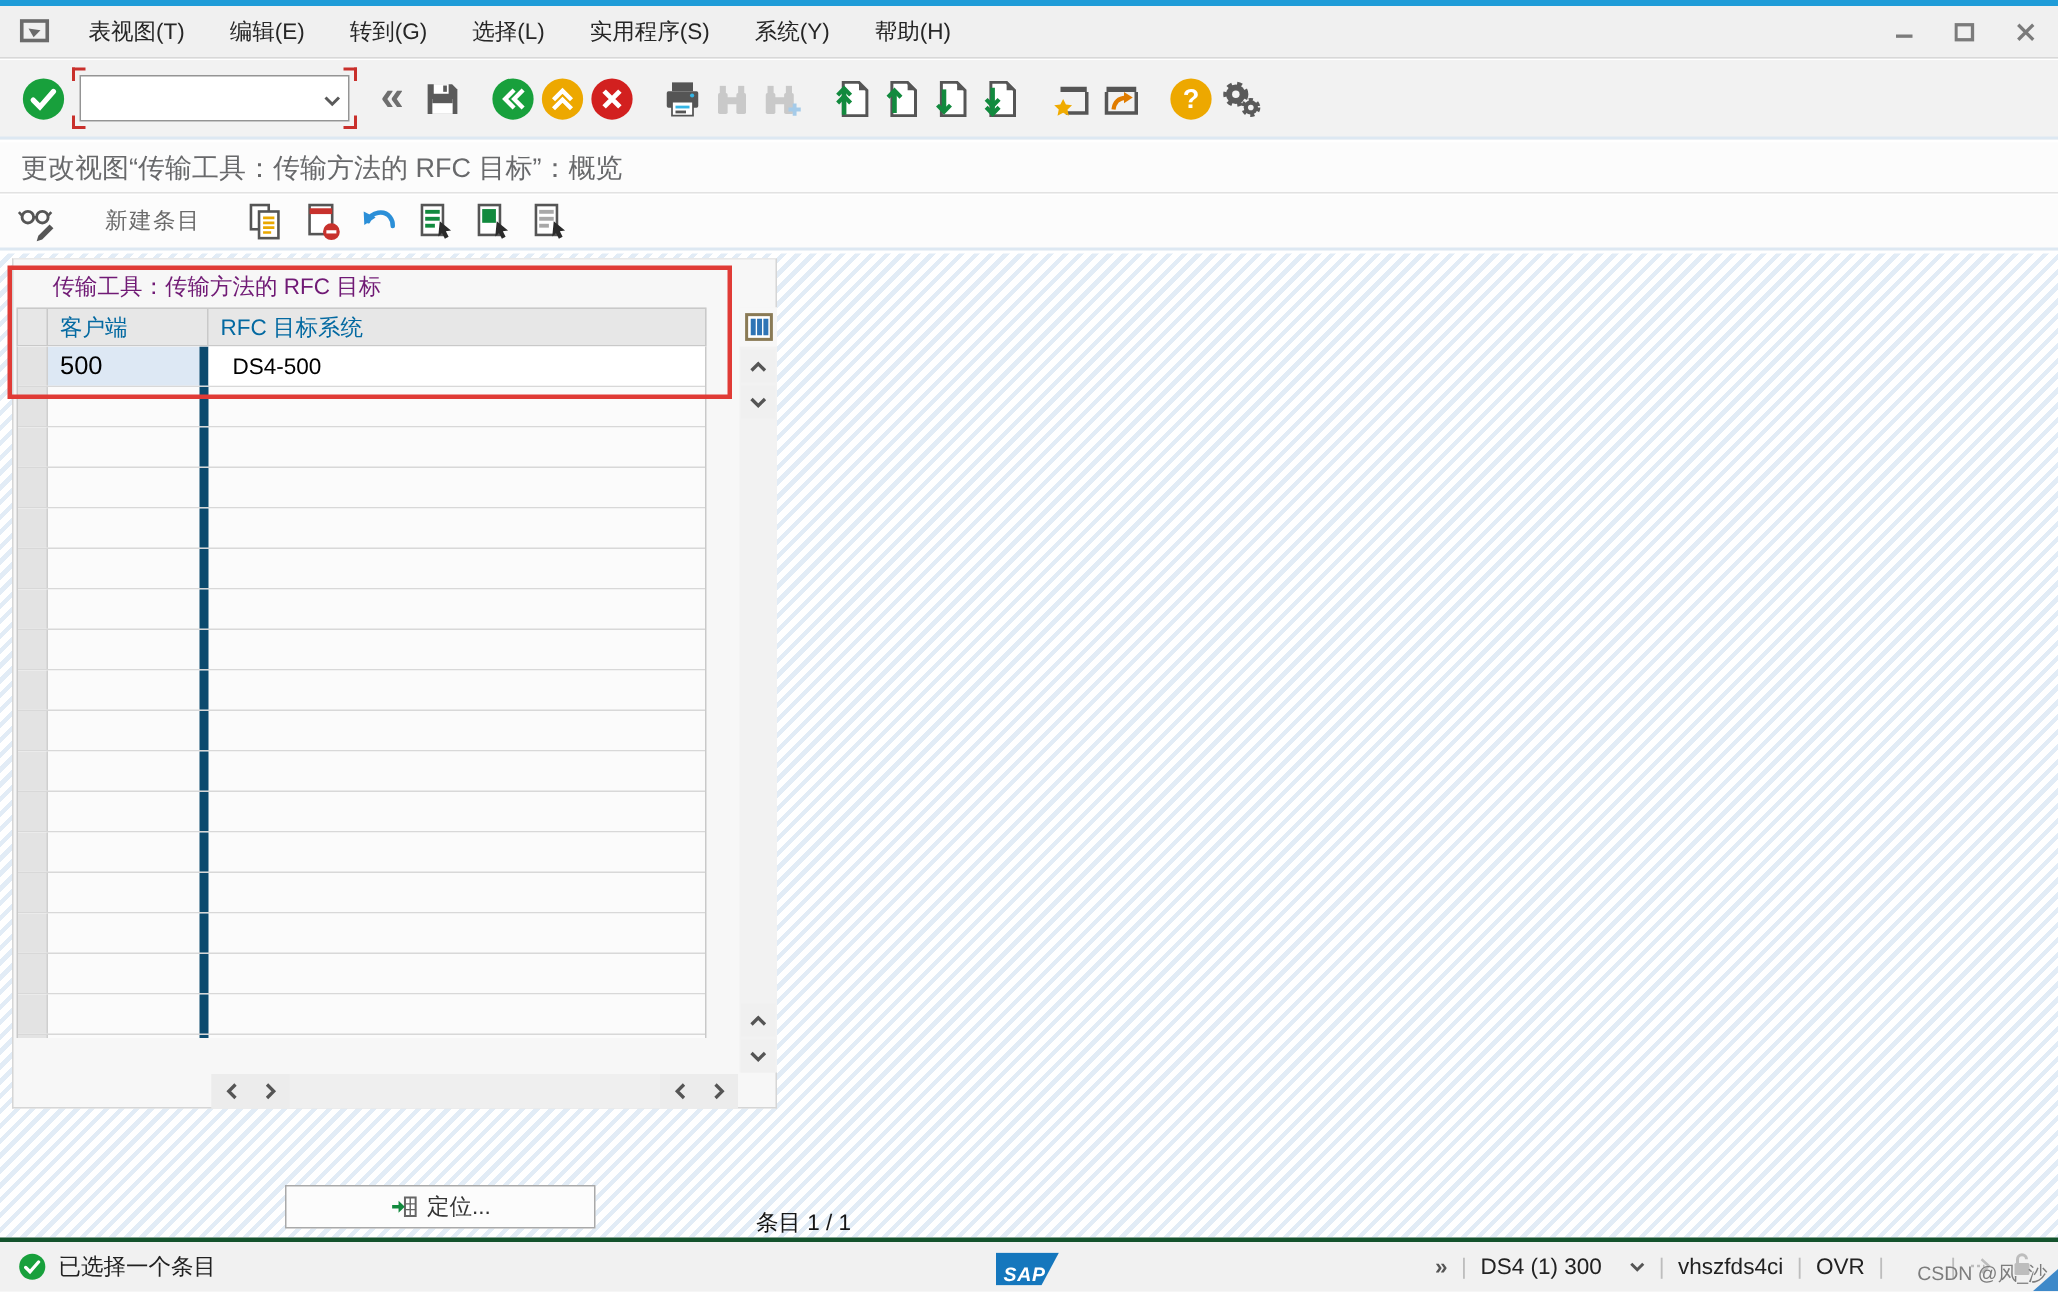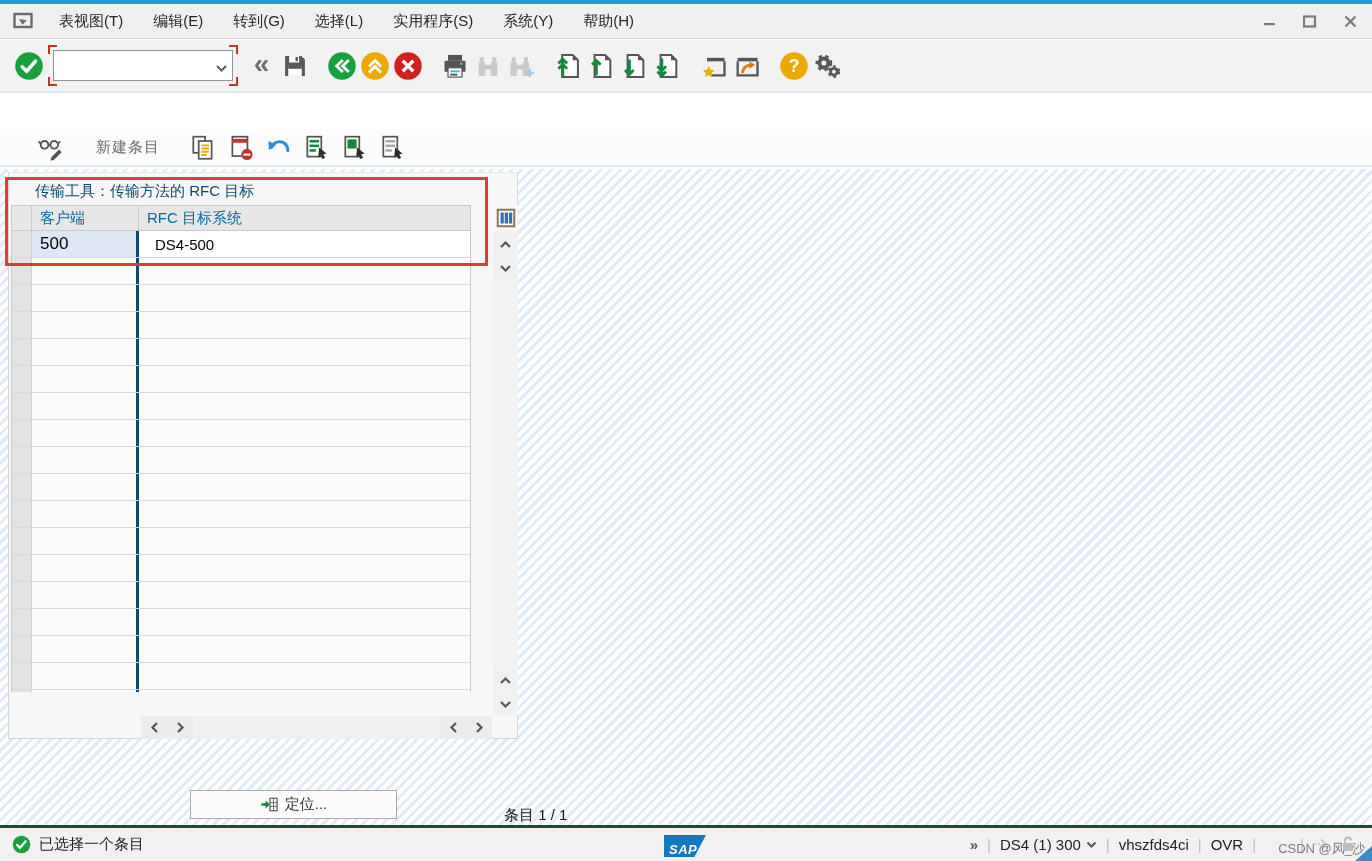--- a/index.html
+++ b/index.html
@@ -26,40 +26,40 @@
   .cm-tl{left:-5px;top:-5px;border-right:none;border-bottom:none}
   .cm-tr{right:-5px;top:-5px;border-left:none;border-bottom:none}
   .cm-bl{left:-5px;bottom:-5px;border-right:none;border-top:none}
   .cm-br{right:-5px;bottom:-5px;border-left:none;border-top:none}
   .back-glyph{font-size:28px;color:#6e6e6e;font-weight:bold;line-height:1;margin-top:-4px}
 
   
   .titlebar{position:absolute;left:0;top:95px;right:0;height:34px;background:#fcfcfc;border-bottom:1px solid #e2e2e2;display:flex;align-items:center;padding-left:14px;font-size:18px;color:#68696b}
 
   
-  .apptoolbar{position:absolute;left:0;top:130px;right:0;height:37px;background:#fcfcfc;border-bottom:2px solid #dde8f2;display:flex;align-items:center;padding-left:34px}
+  .apptoolbar{position:absolute;left:0;top:130px;right:0;height:37px;background:#fcfcfc;border-bottom:2px solid #dde8f2;display:flex;align-items:center;padding-left:8px}
   .aicn{width:34px;height:30px;display:flex;align-items:center;justify-content:center;background:none;border:none;margin-right:4px;flex:0 0 auto}
   .new-entries{background:none;border:none;font-size:15px;color:#6b6b6b;margin:0 26px 0 24px;letter-spacing:1px}
 
   
   .content{position:absolute;left:0;top:169px;right:0;height:656px;
     background:repeating-linear-gradient(135deg,#ffffff 0px,#ffffff 4px,#e2ecf6 4px,#e2ecf6 7px)}
   .panel{position:absolute;left:8px;top:3px;width:510px;height:567px;background:#f7f7f7;border:1px solid #d6d6d6;border-top:1px solid #e8e8e8}
-  .tcaption{position:absolute;left:26px;top:9px;font-size:15px;color:#0c4a6e}
+  .tcaption{position:absolute;left:26px;top:9px;font-size:15px;color:#701a75}
   .tgrid{position:absolute;left:2px;top:32px;width:460px}
   .thead{display:flex;height:26px;background:#e7e7e7;border:1px solid #c9c9c9}
   .th{font-size:15px;color:#0369a1;display:flex;align-items:center;padding-left:8px}
   .th.sel{width:20px;padding:0;border-right:1px solid #c9c9c9}
   .th.c1{width:107px;border-right:1px solid #c9c9c9}
   .th.c2{flex:1}
   .tbody{border-left:1px solid #c9c9c9;border-right:1px solid #c9c9c9;height:461px;overflow:hidden;background:#fbfbfb}
   .trow{display:flex;height:27px;border-bottom:1px solid #d8d8d8;background:#fbfbfb}
   .tc{display:flex;align-items:center;overflow:hidden}
   .tc.sel{width:20px;background:#e3e3e3;border-right:1px solid #cfcfcf}
-  .tc.c1{width:107px;padding-left:8px;border-right:3px solid #0c4a6e;font-size:16px;color:#000}
+  .tc.c1{width:107px;padding-left:8px;border-right:6px solid #0c4a6e;font-size:16px;color:#000}
   .tc.c2{flex:1;padding-left:16px;font-size:15px;color:#000}
   .trow.filled .tc.c1{background:#dde8f4;font-size:17px}
   .trow.filled .tc.c2{background:#fff}
 
   .vstrip{position:absolute;left:484px;top:32px;width:25px;height:510px;background:#f2f2f2;display:flex;flex-direction:column;align-items:center}
   .grid-btn{width:25px;height:26px;border:none;background:#f7f7f7;display:flex;align-items:center;justify-content:center;padding:0}
   .sbtn{width:23px;height:22px;border:none;background:#f0f0f0;display:flex;align-items:center;justify-content:center;margin-top:2px;padding:0}
   .vspacer{flex:1;width:23px}
   .hstrip{position:absolute;left:132px;top:543px;width:351px;height:23px;background:#efefef;display:flex;align-items:center}
   .hbtn{width:26px;height:23px;border:none;background:#ececec;display:flex;align-items:center;justify-content:center;padding:0}
@@ -70,21 +70,21 @@
   .locate-btn{position:absolute;left:190px;top:621px;width:207px;height:29px;background:#fcfcfc;border:1px solid #a9a9a9;display:flex;align-items:center;justify-content:center;gap:6px;font-size:15px;color:#333}
   .entry-counter{position:absolute;left:504px;top:637px;font-size:15px;color:#161616}
 
   
   .statusbar{position:absolute;left:0;top:825px;right:0;height:36px;background:#f1f1f1;border-top:3px solid #14532d}
   .status-msg{position:absolute;left:12px;top:0;height:100%;display:flex;align-items:center;gap:8px;font-size:15px;color:#222}
   .sap-logo{position:absolute;left:664px;top:7px;width:42px;height:22px;background:#1577bd;clip-path:polygon(0 0,100% 0,72% 100%,0 100%);display:flex;align-items:flex-end;padding-left:5px}
   .sap-logo span{color:#fff;font-size:13px;font-weight:bold;font-style:italic;letter-spacing:.5px}
   .status-right{position:absolute;right:4px;top:0;height:100%;display:flex;align-items:center;gap:9px;font-size:15px;color:#222;padding-right:12px}
   .sep{color:#bdbdbd}
-  .sys-chip{display:flex;align-items:center;gap:5px}
+  .sys-chip{display:flex;align-items:center;gap:18px}
   .faint{opacity:.5}
   .watermark{position:absolute;right:7px;bottom:3px;font-size:13px;color:#7d7d7d;z-index:3;white-space:nowrap}
   .grip{position:absolute;right:0;bottom:0;width:17px;height:15px;background:#3e89c9;clip-path:polygon(100% 0,100% 100%,0 100%);z-index:2}
 </style>
 </head>
 <body>
 
 <div class="app">
   <div class="top-strip"></div>
 
@@ -262,20 +262,23 @@
     <button class="ticn">
       <svg width="30" height="30" viewBox="0 0 24 24">
           <circle cx="9.5" cy="9.5" r="5.2" fill="#5a5a5a" stroke="#5a5a5a" stroke-width="3" stroke-dasharray="2.4 2.6"></circle>
           <circle cx="9.5" cy="9.5" r="2" fill="#f2f2f2"></circle>
           <circle cx="17.5" cy="16.5" r="3.8" fill="#5a5a5a" stroke="#5a5a5a" stroke-width="2.6" stroke-dasharray="2 2.2"></circle>
           <circle cx="17.5" cy="16.5" r="1.5" fill="#f2f2f2"></circle>
         </svg>
     </button>
   </div>
 
+  <div class="titlebar">
+    <span>更改视图“传输工具：传输方法的 RFC 目标”：概览</span>
+  </div>
 
   <div class="apptoolbar">
     <button class="aicn">
       <svg width="30" height="28" viewBox="0 0 28 26">
           <circle cx="8" cy="10" r="3.6" fill="none" stroke="#555" stroke-width="1.8"></circle>
           <circle cx="17" cy="10" r="3.6" fill="none" stroke="#555" stroke-width="1.8"></circle>
           <path d="M11.6 10h1.8M4.4 9l-2-2.2M20.6 9l2-2.2" stroke="#555" stroke-width="1.6"></path>
           <path d="M14.5 21.5l7-7 2.4 2.4-7 7-3.4 1z" fill="#555"></path>
         </svg>
     </button>

